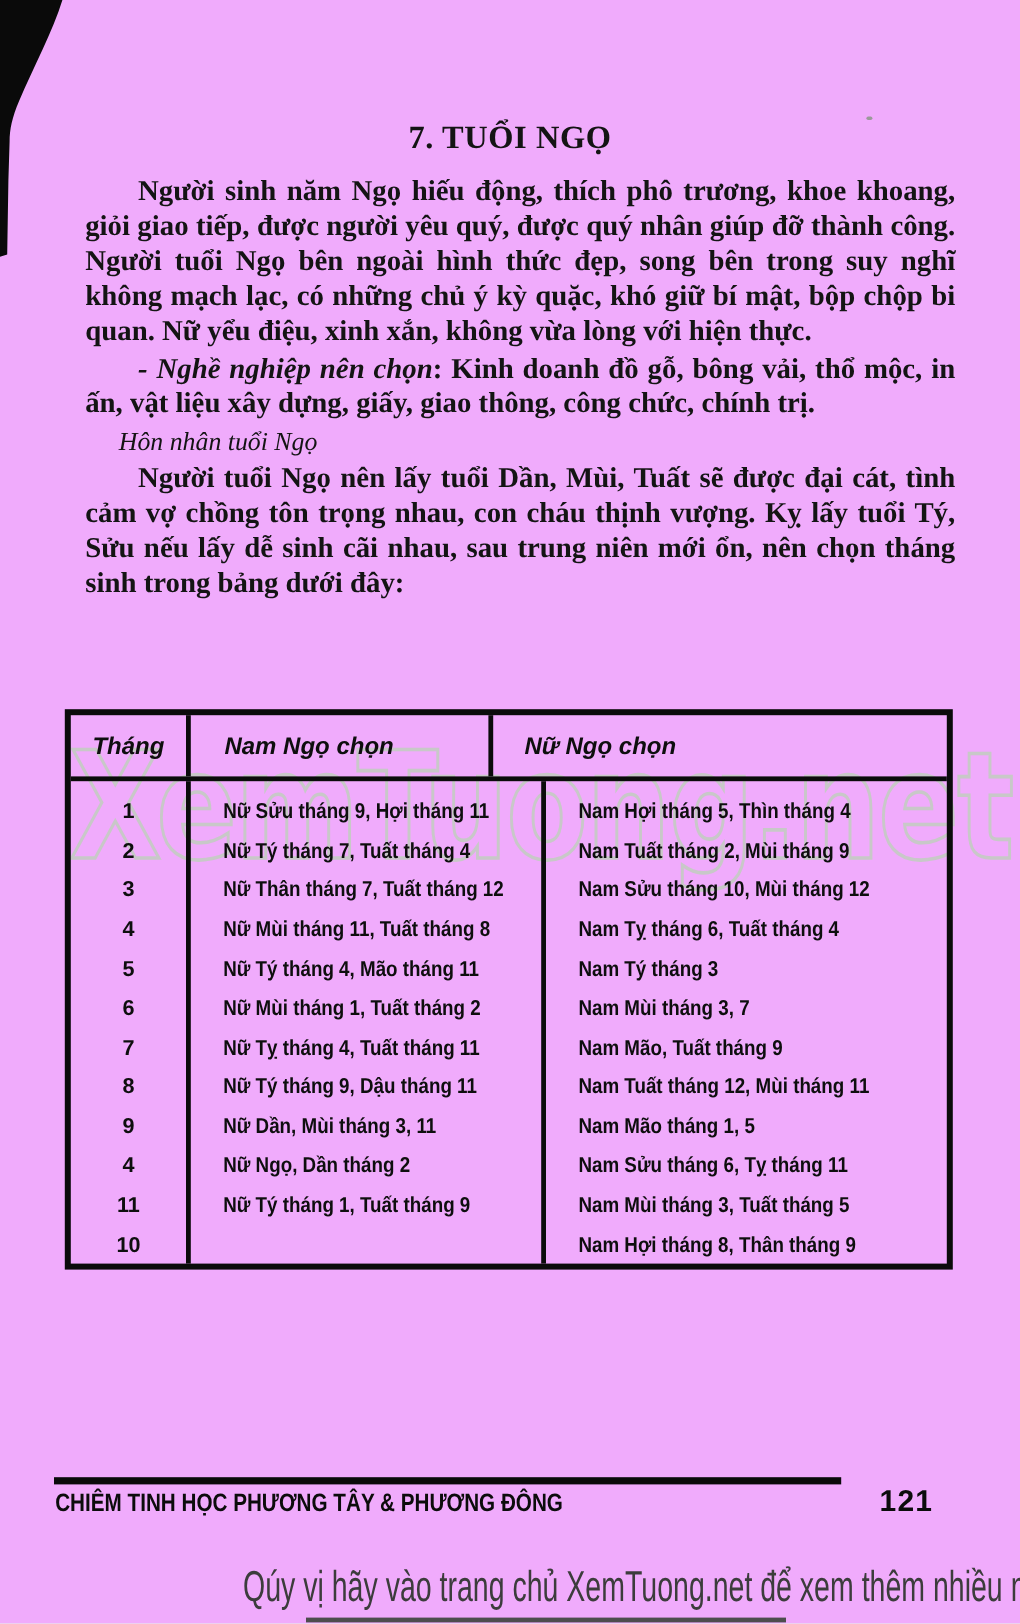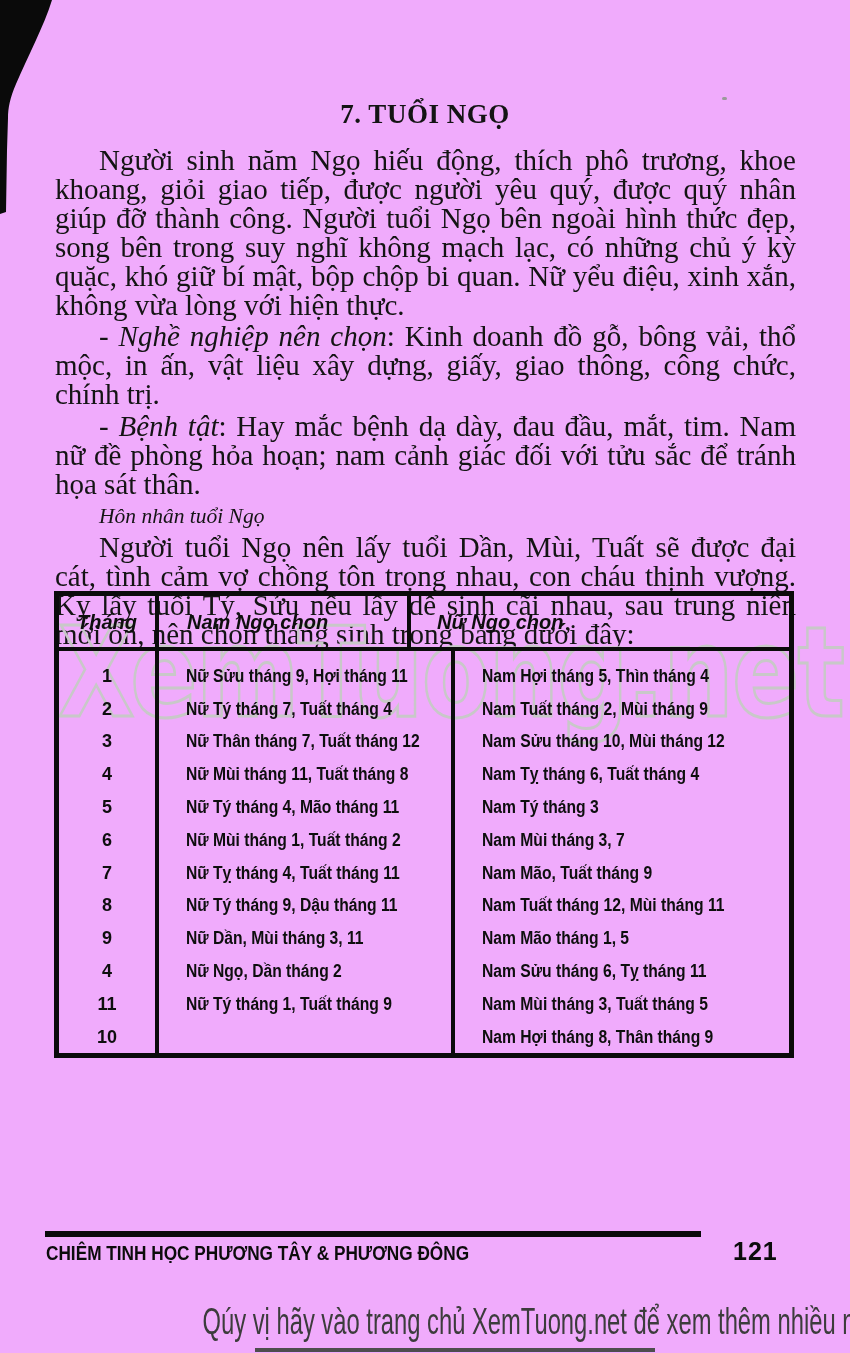--- a/index.html
+++ b/index.html
@@ -16,22 +16,22 @@
 
   
   .title {
     position:absolute; left:0; top:99px; width:100%;
     text-align:center; font-weight:bold; font-size:27px; letter-spacing:0.5px;
   }
 
   
   .bodytext { position:absolute; left:55px; top:146px; width:741px; }
   .para {
-    margin:0 0 3px 0; text-align:justify; text-indent:44px;
-    font-size:29px; line-height:28.9px;
+    margin:0 0 3px 16px; text-align:justify; text-indent:44px;
+    font-size:24px; line-height:28.9px;font-weight:bold;
   }
   .ital { font-style:italic; }
   .subhead { margin:1px 0 2px 0; font-style:italic; font-size:21.5px; line-height:28.9px; text-indent:44px; }
 
   
   .watermark {
     position:absolute; left:58px; top:601px; z-index:1;
     font-family:"DejaVu Sans", sans-serif; font-weight:bold;
     font-size:124px; letter-spacing:-2px; white-space:nowrap;
     color:transparent; -webkit-text-stroke:3px #c8c8c8;
@@ -85,21 +85,20 @@
   <svg class="corner-artifact" viewBox="0 0 60 220" xmlns="http://www.w3.org/2000/svg">
     <path d="M0 0 H52 C44 26 28 56 16 84 C10 98 8 108 8 118 L7 150 L6 212 L0 214 Z" fill="#0a0a0a"></path>
   </svg>
   <div class="speck"></div>
 
   <div class="title">7. TUỔI NGỌ</div>
 
   <div class="bodytext">
     <p class="para">Người sinh năm Ngọ hiếu động, thích phô trương, khoe khoang, giỏi giao tiếp, được người yêu quý, được quý nhân giúp đỡ thành công. Người tuổi Ngọ bên ngoài hình thức đẹp, song bên trong suy nghĩ không mạch lạc, có những chủ ý kỳ quặc, khó giữ bí mật, bộp chộp bi quan. Nữ yểu điệu, xinh xắn, không vừa lòng với hiện thực.</p>
     <p class="para"><span class="ital">- </span><span class="ital">Nghề nghiệp nên chọn</span><span>: Kinh doanh đồ gỗ, bông vải, thổ mộc, in ấn, vật liệu xây dựng, giấy, giao thông, công chức, chính trị.</span></p>
-    <p class="para"><span class="ital">- </span><span class="ital">Bệnh tật</span><span>: Hay mắc bệnh dạ dày, đau đầu, mắt, tim. Nam nữ đề phòng hỏa hoạn; nam cảnh giác đối với tửu sắc để tránh họa sát thân.</span></p>
     <p class="subhead">Hôn nhân tuổi Ngọ</p>
     <p class="para">Người tuổi Ngọ nên lấy tuổi Dần, Mùi, Tuất sẽ được đại cát, tình cảm vợ chồng tôn trọng nhau, con cháu thịnh vượng. Kỵ lấy tuổi Tý, Sửu nếu lấy dễ sinh cãi nhau, sau trung niên mới ổn, nên chọn tháng sinh trong bảng dưới đây:</p>
   </div>
 
   <div class="watermark">XemTuong.net</div>
 
   <div class="tbl">
     <div class="tbl-head">
       <div class="hc hc1">Tháng</div>
       <div class="hc hc2">Nam Ngọ chọn</div>

